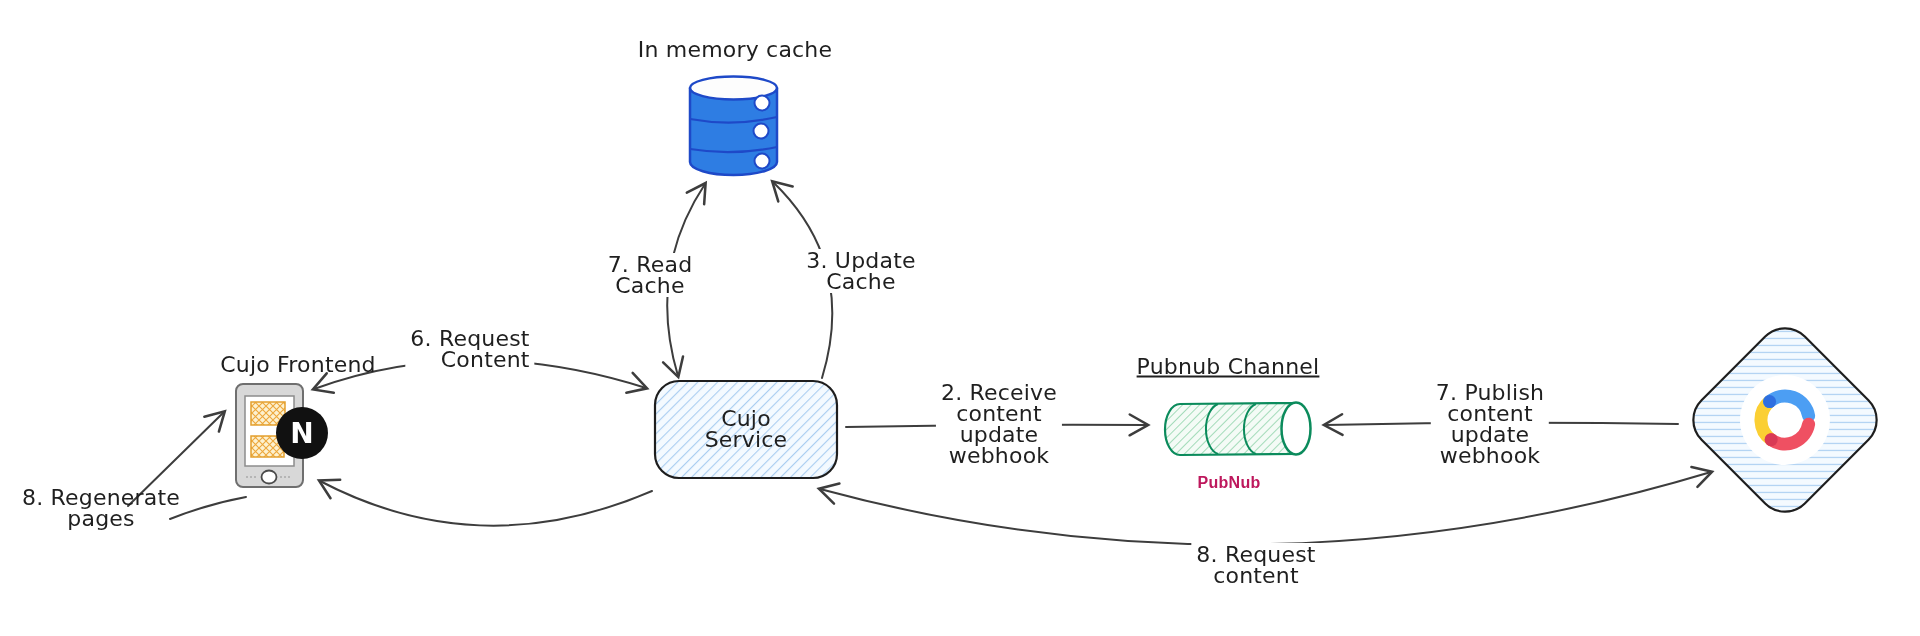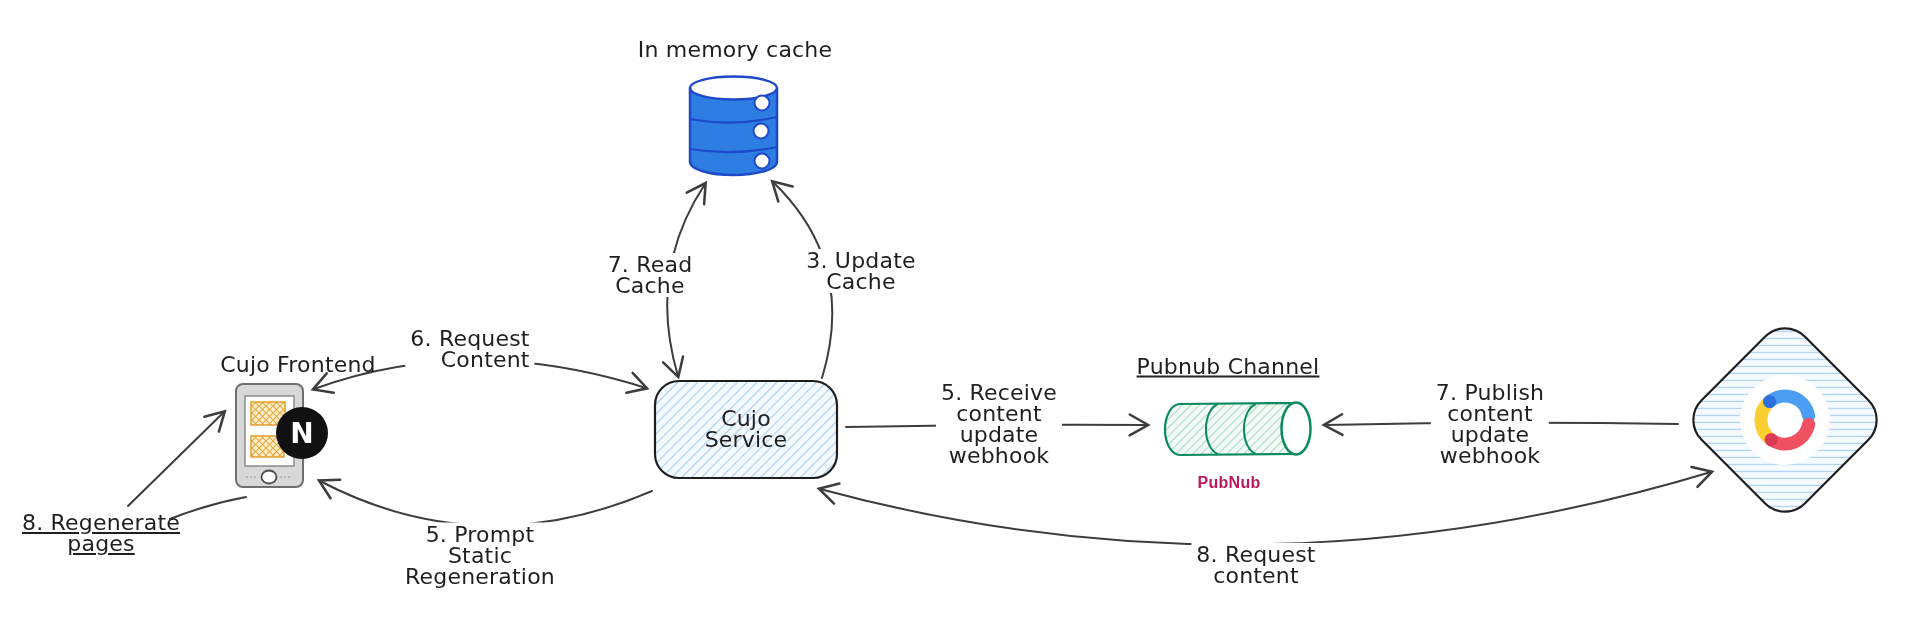--- a/index.html
+++ b/index.html
@@ -143,37 +143,34 @@
 
   <div class="label" style="left:1228px; top:366px;text-decoration:underline;">Pubnub Channel</div>
 
   <div class="label brand" style="left:1229px; top:482px;">PubNub</div>
 
   <div class="label on-line" style="left:1490px; top:424px;">7. Publish
 content
 update
 webhook</div>
 
-  <div class="label on-line" style="left:999px; top:424px;">5. Receive
+  <div class="label on-line" style="left:999px; top:424px;">2. Receive
 content
 update
 webhook</div>
 
   <div class="label on-line" style="left:1256px; top:565px;">8. Request
 content</div>
 
   <div class="label on-line" style="left:861px; top:271px;">3. Update
 Cache</div>
 
-  <div class="label on-line" style="left:480px; top:555px;">5. Prompt
-Static
-Regeneration</div>
 
   <div class="label on-line" style="left:470px; top:349px;text-align:right;">6. Request
 Content</div>
 
   <div class="label on-line" style="left:650px; top:275px;">7. Read
 Cache</div>
 
-  <div class="label" style="left:101px; top:533px;text-decoration:underline;">8. Regenerate
+  <div class="label" style="left:101px; top:508px;">8. Regenerate
 pages</div>
 
 </div>
 
 </body></html>

